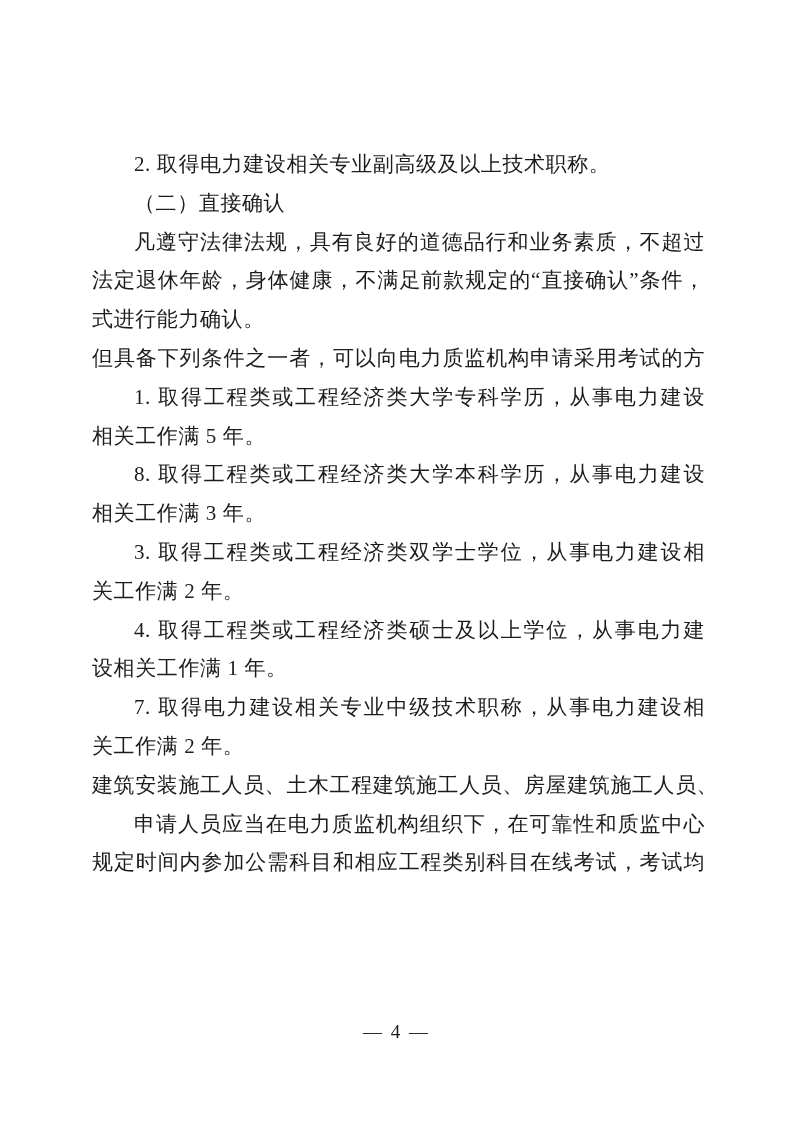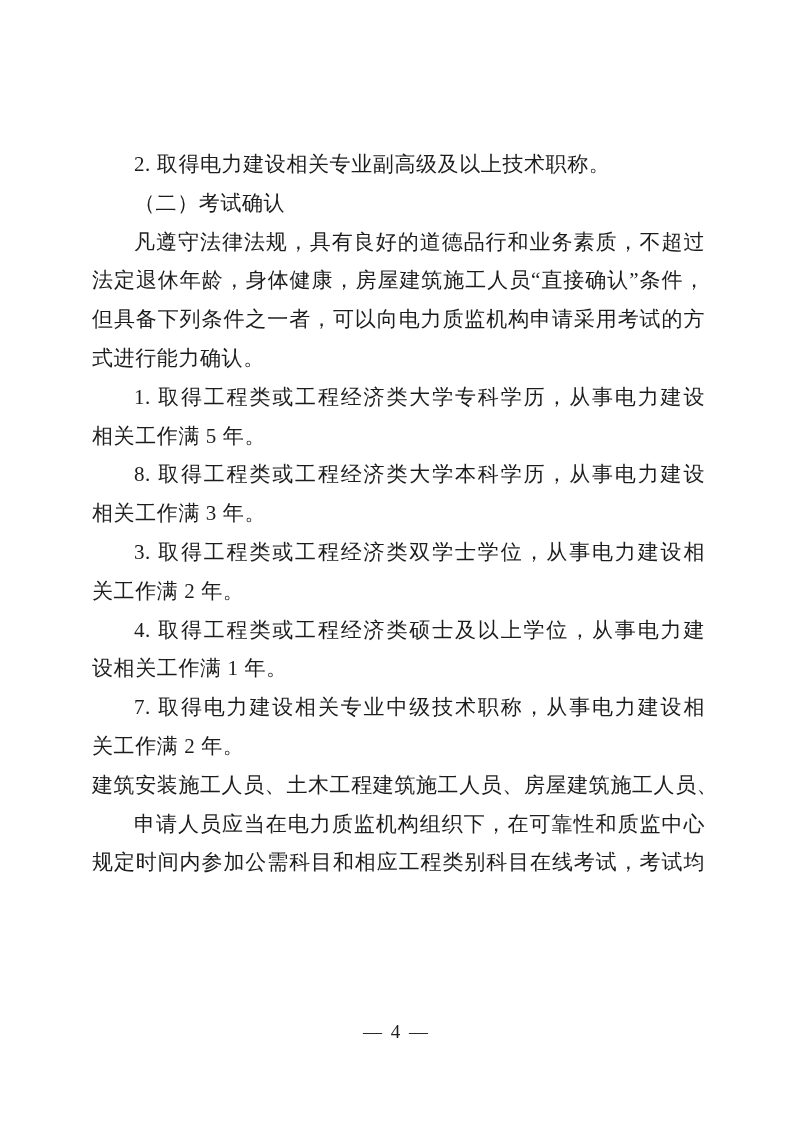--- a/index.html
+++ b/index.html
@@ -51,28 +51,28 @@
 </head>
 <body>
 
 <section class="body-text">
 
   <div class="para">
     <p class="ln indent">2. 取得电力建设相关专业副高级及以上技术职称。</p>
   </div>
 
   <div class="para">
-    <p class="ln indent">（二）考试确认</p>
+    <p class="ln indent">（二）直接确认</p>
   </div>
 
   <div class="para">
     <p class="ln indent fill">凡遵守法律法规，具有良好的道德品行和业务素质，不超过</p>
-    <p class="ln fill">法定退休年龄，身体健康，房屋建筑施工人员“直接确认”条件，</p>
+    <p class="ln fill">法定退休年龄，身体健康，不满足前款规定的“直接确认”条件，</p>
+    <p class="ln">式进行能力确认。</p>
     <p class="ln fill">但具备下列条件之一者，可以向电力质监机构申请采用考试的方</p>
-    <p class="ln">式进行能力确认。</p>
   </div>
 
   <div class="para">
     <p class="ln indent fill">1. 取得工程类或工程经济类大学专科学历，从事电力建设</p>
     <p class="ln">相关工作满 5 年。</p>
   </div>
 
   <div class="para">
     <p class="ln indent fill">8. 取得工程类或工程经济类大学本科学历，从事电力建设</p>
     <p class="ln">相关工作满 3 年。</p>

